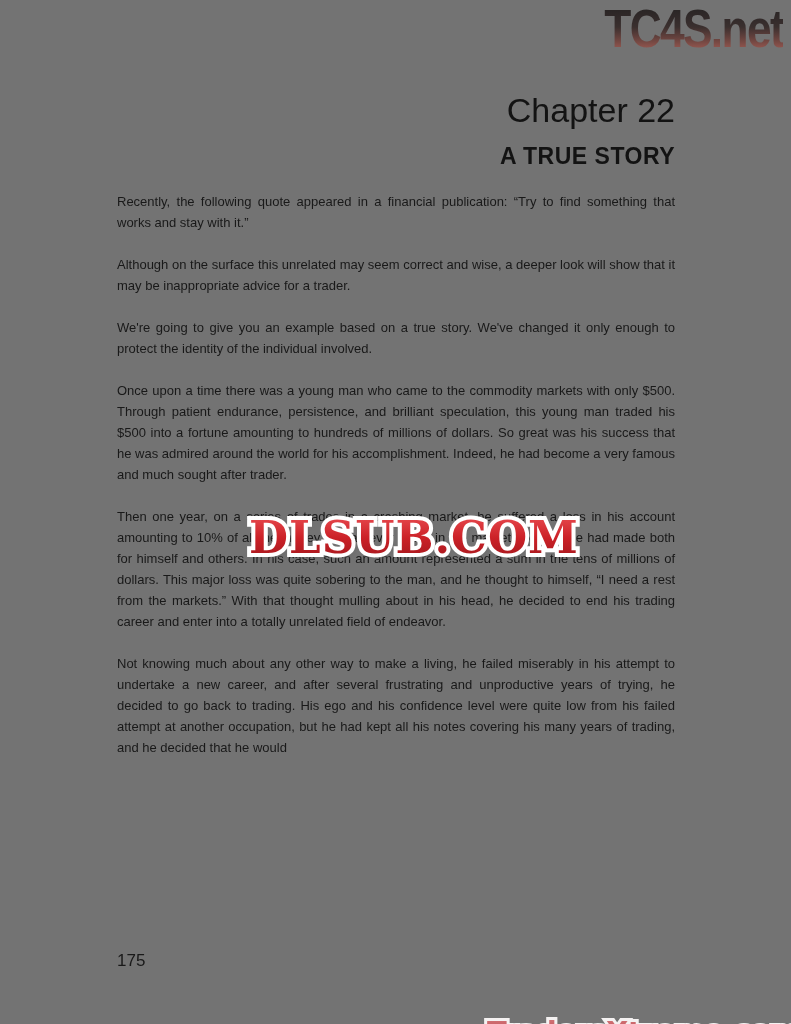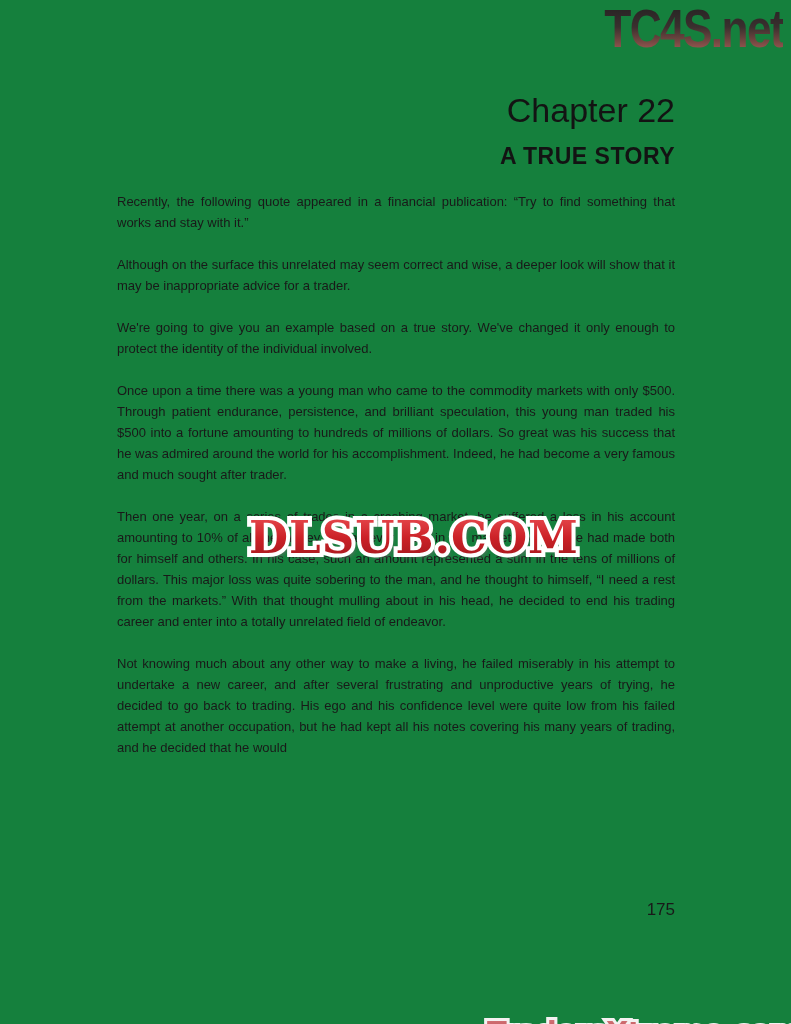--- a/index.html
+++ b/index.html
@@ -1,21 +1,21 @@
 <!DOCTYPE html>
 <html><head>
 <meta charset="utf-8">
 <style>
   html, body { margin: 0; padding: 0; background: #888; }
   .page {
     position: relative;
     width: 791px;
     height: 1024px;
     margin: 0 auto;
-    background: #15803d;
+    background: #737373;
     overflow: hidden;
     font-family: "Liberation Sans", sans-serif;
   }
 
   
   .tc4s-logo {
     position: absolute;
     top: 1px;
     right: 8px;
     display: inline-block;
@@ -87,23 +87,23 @@
   .wm-fill {
     background: linear-gradient(180deg, #ef5358 0%, #cb2127 50%, #9a151b 100%);
     -webkit-background-clip: text;
     background-clip: text;
     color: transparent;
   }
 
   .page-number {
     position: absolute;
     left: 117px;
-    top: 900px;
+    top: 951px;
     width: 558px;
-    text-align: right;
+    text-align: left;
     font-size: 17px;
     color: #191919;
   }
 
   
   .tx-logo { position: absolute; left: 487px; top: 1011px; width: 302px; height: 42px; text-align: right; }
   .tx {
     position: absolute; left: 0; top: 0;
     font-family: "DejaVu Sans", sans-serif;
     font-weight: bold;

